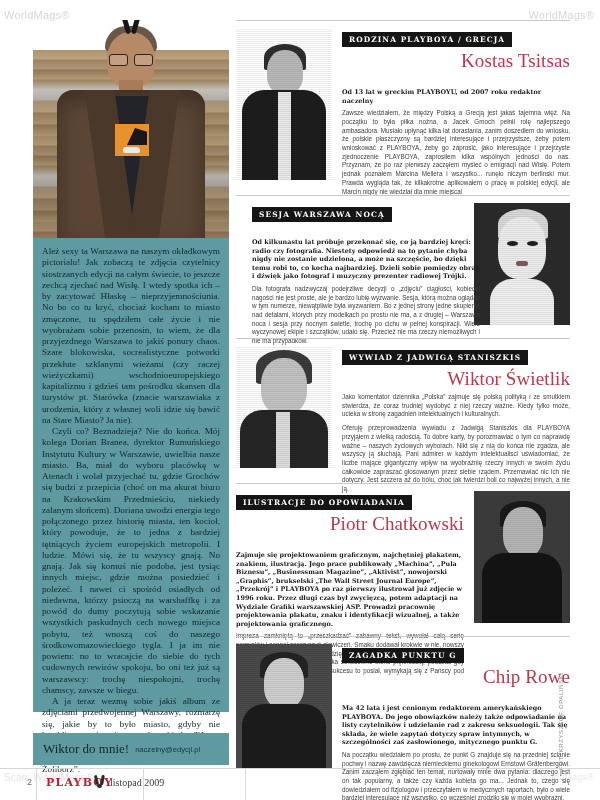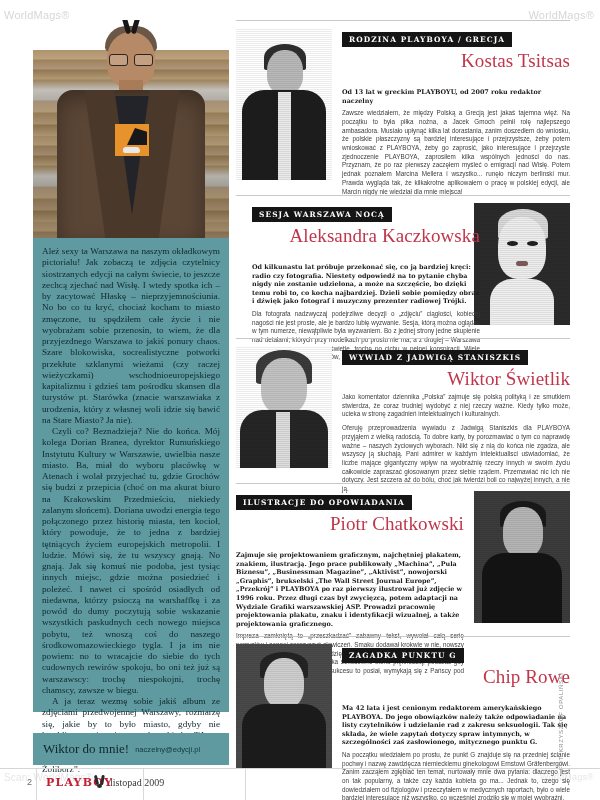--- a/index.html
+++ b/index.html
@@ -208,21 +208,20 @@
           <div class="pt-head" style="left:24px;top:14px;width:48px;height:62px;background:#ededed;"></div>
           <div style="position:absolute;left:33px;top:38px;width:11px;height:5px;background:#1f1f1f;border-radius:50%"></div>
           <div style="position:absolute;left:53px;top:38px;width:11px;height:5px;background:#1f1f1f;border-radius:50%"></div>
           <div style="position:absolute;left:42px;top:58px;width:12px;height:5px;background:#7d5a5a;border-radius:3px"></div>
           <div class="pt-body" style="left:16px;top:76px;width:64px;height:50px;background:#efefef;"></div>
           <div class="grain"></div>
         </div>
       </div>
       <div class="txtblock" style="left:16px;width:228px">
         <div class="kicker">SESJA WARSZAWA NOCĄ</div>
-        <div class="name">Aleksandra Kaczkowska</div>
         <div class="lede">Od kilkunastu lat próbuje przekonać się, co ją bardziej kręci: radio czy fotografia. Niestety odpowiedź na to pytanie chyba nigdy nie zostanie udzielona, a może na szczęście, bo dzięki temu robi to, co kocha najbardziej. Dzieli sobie pomiędzy obraz i dźwięk jako fotograf i muzyczny prezenter radiowej Trójki.</div>
         <p class="para">Dla fotografa nadzwyczaj podejrzliwe decyzji o „zdjęciu” ciągłości, kobiecej nagości nie jest proste, ale je bardzo lubię wyzwanie. Sesja, którą można oglądać w tym numerze, niewątpliwie była wyzwaniem. Bo z jednej strony jedne skupienie nad detalami, których przy modelkach po prostu nie ma, a z drugiej – Warszawa noca i sesja przy nocnym świetle, trochę po cichu w pełnej konspiracji. Wiele wyczynowej ekipie i szczątków, udało się. Przecież nie ma rzeczy niemożliwych i nie ma przypadków.</p>
       </div>
     </div>
 
     <div class="rule" style="top:318px"></div>
 
     <div class="item" style="top:326px;height:130px">
       <div class="thumb" style="left:0;height:122px">
         <div class="pt">

